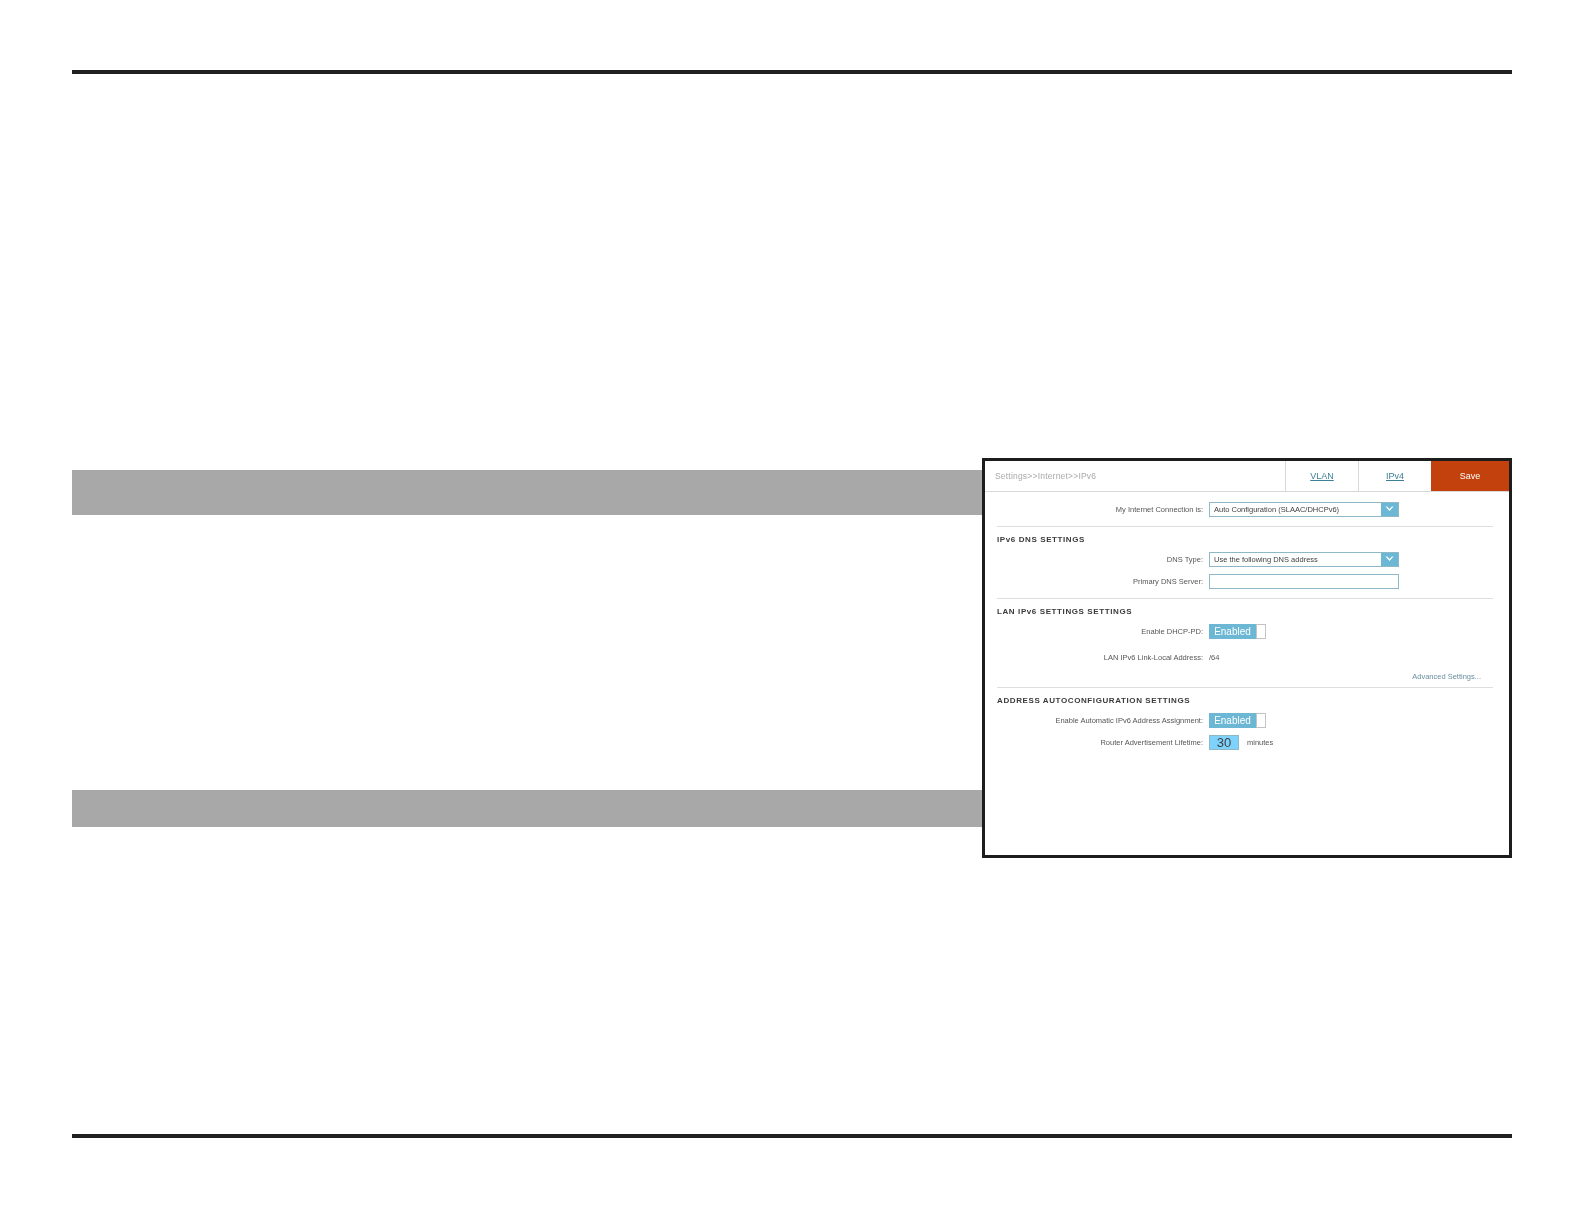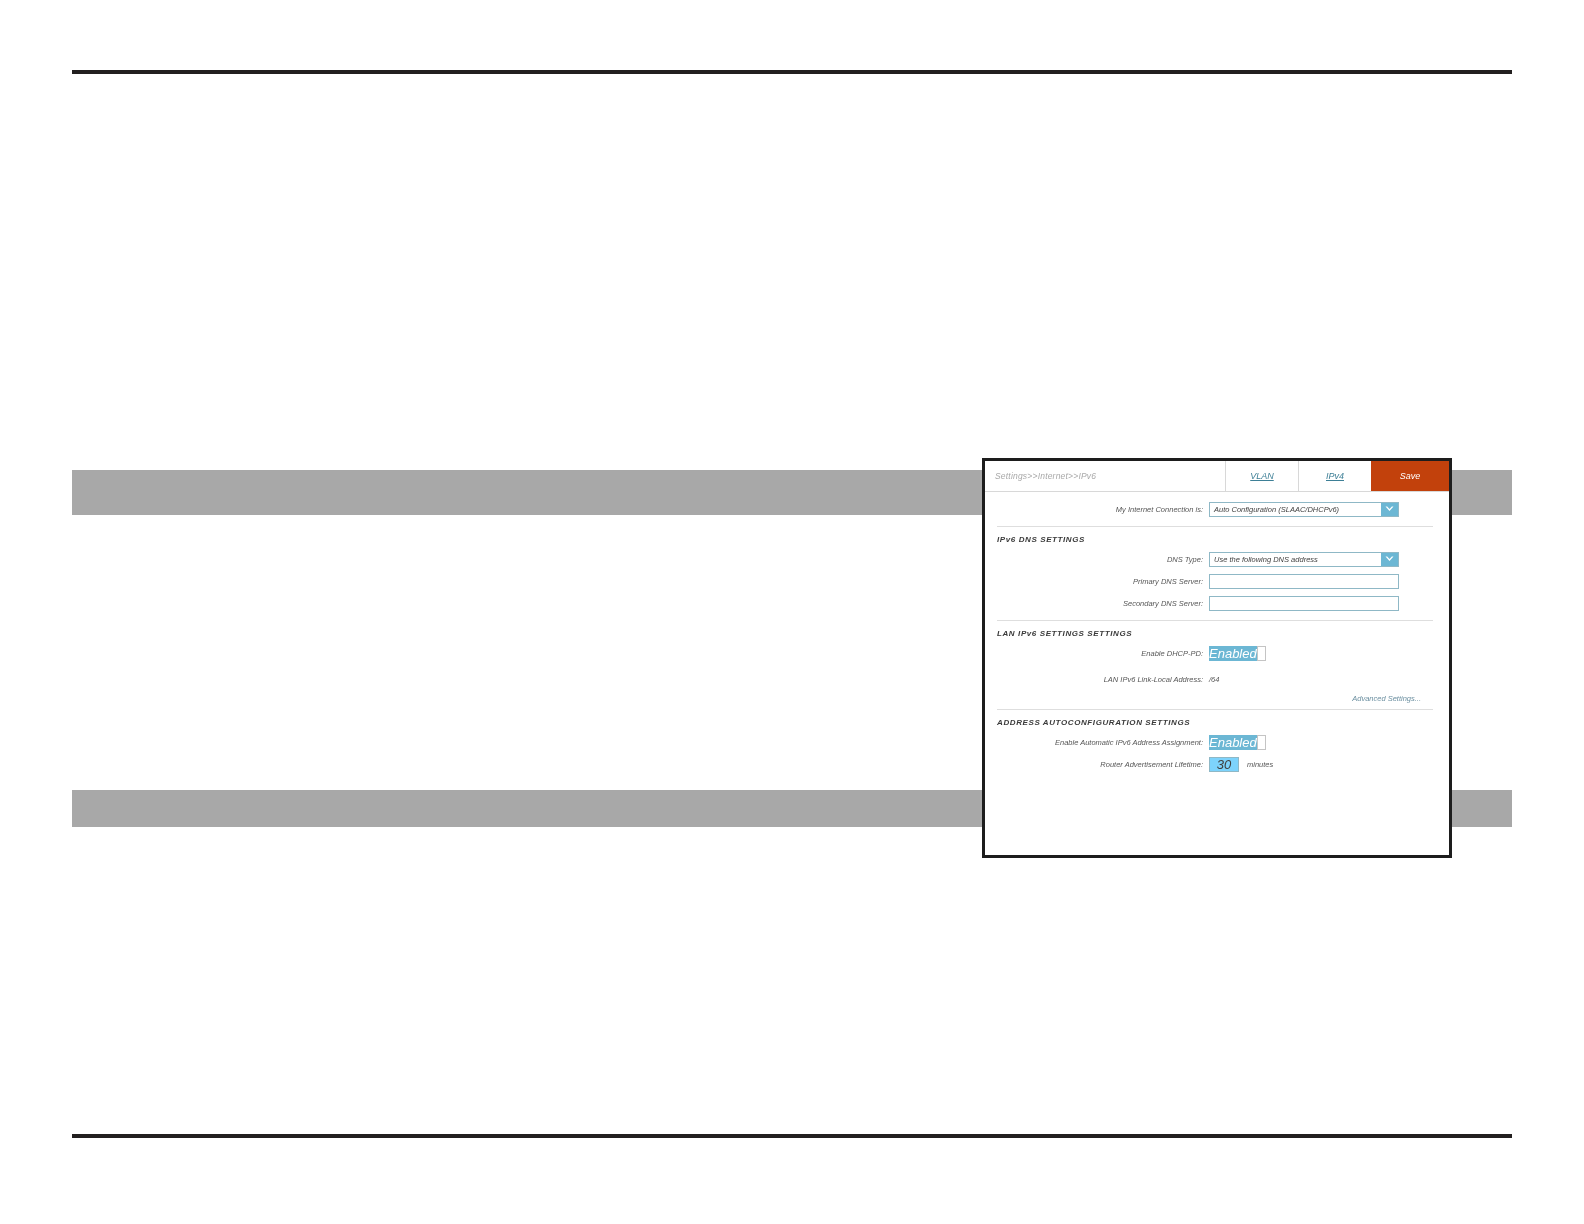--- a/index.html
+++ b/index.html
@@ -33,28 +33,27 @@
     background: #a8a8a8;
   }
   .redacted-block.first { top: 470px; height: 45px; }
   .redacted-block.second { top: 790px; height: 37px; }
 
   
   .ui-panel {
     position: absolute;
     left: 982px;
     top: 458px;
-    width: 470px;
+    width: 530px;
     height: 400px;
     background: #ffffff;
     border: 3px solid #1d1d1d;
     box-sizing: border-box;
     font-size: 7.5px;
     color: #4a4a4a;
-    font-style: italic;
   }
 
   
   .panel-header {
     position: relative;
     height: 30px;
     display: flex;
     align-items: stretch;
     border-bottom: 1px solid #d8d8d8;
   }
@@ -169,21 +168,21 @@
     align-items: stretch;
     height: 15px;
     width: 57px;
     box-sizing: border-box;
   }
   .toggle-track {
     flex: 1;
     display: flex;
     align-items: center;
     justify-content: center;
-    font-size: 13px;
+    font-size: 10px;
     color: #ffffff;
   }
   .toggle.on .toggle-track { background: #6cb7d4; }
   .toggle.off .toggle-track { background: #a6a6a6; }
   .toggle-knob {
     width: 10px;
     background: #ffffff;
     border: 1px solid #c4c4c4;
     box-sizing: border-box;
   }
@@ -273,26 +272,20 @@
     </div>
   </div>
 
   <div class="form-row">
     <div class="row-label">Primary DNS Server:</div>
     <div class="row-control">
       <div class="text-input"></div>
     </div>
   </div>
 
-  <div class="form-row">
-    <div class="row-label">Secondary DNS Server:</div>
-    <div class="row-control">
-      <div class="text-input"></div>
-    </div>
-  </div>
 
   <div class="divider"></div>
 
   <div class="section-title">LAN IPv6 SETTINGS SETTINGS</div>
 
   <div class="form-row">
     <div class="row-label">Enable DHCP-PD:</div>
     <div class="row-control">
       <div class="toggle on">
         <div class="toggle-track">Enabled</div>

